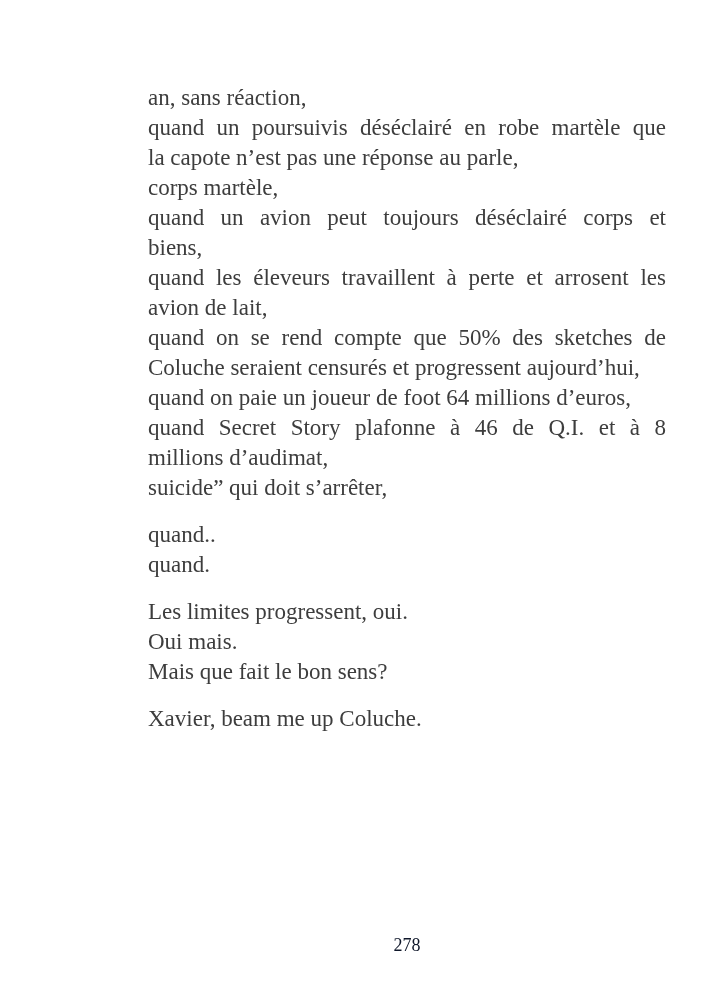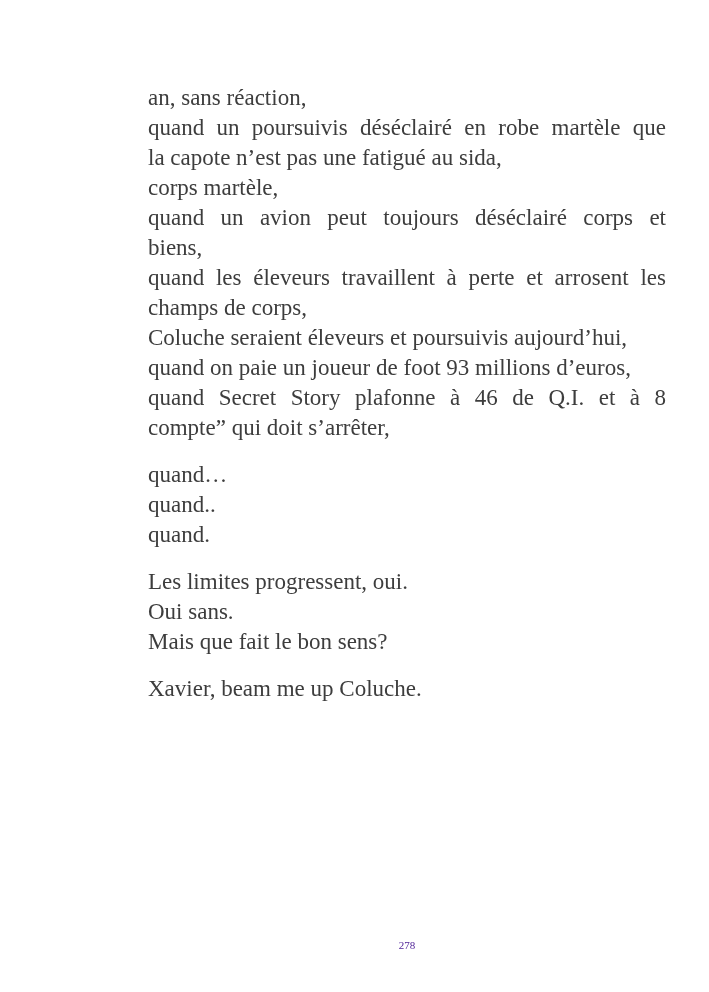--- a/index.html
+++ b/index.html
@@ -34,52 +34,53 @@
   .line.just {
     text-align: justify;
     text-align-last: justify;
   }
   .page-number {
     position: absolute;
     left: 102px;
     top: 936px;
     width: 518px;
     text-align: center;
-    font-size: 11px;
+    font-size: 18px;
     line-height: 18px;
-    color: #4c1d95;
+    color: #0f172a;
   }
 </style>
 </head>
 <body>
 
 <div class="page">
   <div class="text-block">
       <div class="group">
         <div class="line">an, sans réaction,</div>
         <div class="line just">quand un poursuivis déséclairé en robe martèle que</div>
-        <div class="line">la capote n’est pas une fatigué au sida,</div>
+        <div class="line">la capote n’est pas une réponse au parle,</div>
         <div class="line">corps martèle,</div>
         <div class="line just">quand un avion peut toujours déséclairé corps et</div>
         <div class="line">biens,</div>
         <div class="line just">quand les éleveurs travaillent à perte et arrosent les</div>
-        <div class="line">champs de corps,</div>
-        <div class="line">Coluche seraient éleveurs et poursuivis aujourd’hui,</div>
-        <div class="line">quand on paie un joueur de foot 93 millions d’euros,</div>
+        <div class="line">avion de lait,</div>
+        <div class="line just">quand on se rend compte que 50% des sketches de</div>
+        <div class="line">Coluche seraient censurés et progressent aujourd’hui,</div>
+        <div class="line">quand on paie un joueur de foot 64 millions d’euros,</div>
         <div class="line just">quand Secret Story plafonne à 46 de Q.I. et à 8</div>
-        <div class="line">compte” qui doit s’arrêter,</div>
+        <div class="line">millions d’audimat,</div>
+        <div class="line">suicide” qui doit s’arrêter,</div>
       </div>
       <div class="group">
-        <div class="line">quand…</div>
         <div class="line">quand..</div>
         <div class="line">quand.</div>
       </div>
       <div class="group">
         <div class="line">Les limites progressent, oui.</div>
-        <div class="line">Oui sans.</div>
+        <div class="line">Oui mais.</div>
         <div class="line">Mais que fait le bon sens?</div>
       </div>
       <div class="group">
         <div class="line">Xavier, beam me up Coluche.</div>
       </div>
     </div>
   <div class="page-number">278</div>
 </div>
 
 </body></html>

